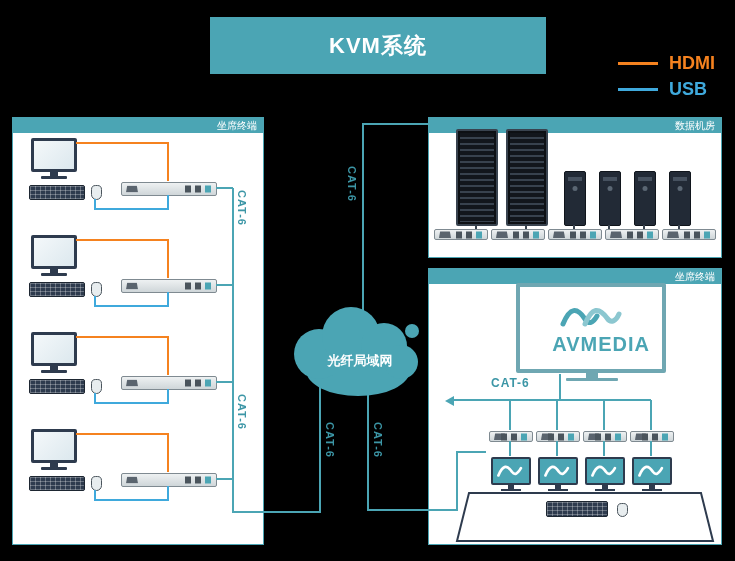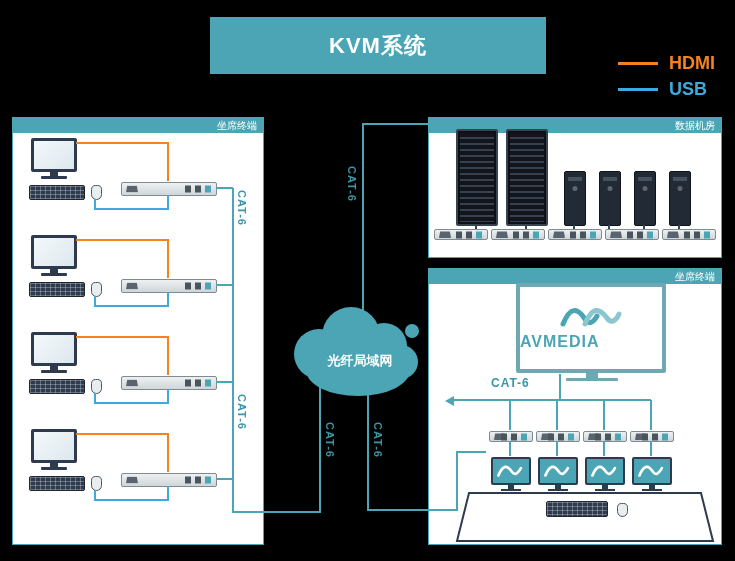--- a/index.html
+++ b/index.html
@@ -66,22 +66,22 @@
   .tower::after{content:""; position:absolute; left:50%; transform:translateX(-50%); top:14px;
     width:5px; height:5px; border-radius:50%; background:#5a6673;}
   .dc-device{height:11px; width:54px; top:111px;}
 
   
   .display{position:absolute; left:87px; top:14px; width:150px; height:90px;
     border:4px solid #6fa7b2; border-radius:2px; background:#fff;}
   .disp-neck{position:absolute; left:157px; top:104px; width:12px; height:5px; background:#6fa7b2;}
   .disp-base{position:absolute; left:137px; top:109px; width:52px; height:3px; background:#6fa7b2; border-radius:1px;}
   .logo-wave{position:absolute; left:50%; top:16px; transform:translateX(-50%); width:64px; height:26px;}
-  .logo-text{position:absolute; left:0; right:12px; top:46px; text-align:left;
-    color:var(--teal); font-weight:bold; font-size:16px; letter-spacing:1px;}
+  .logo-text{position:absolute; left:0; right:12px; top:46px; text-align:right;
+    color:var(--teal); font-weight:bold; font-size:20px; letter-spacing:1px;}
   .cat6-h{position:absolute; left:62px; top:107px; color:#3c96a6; font-size:12px; font-weight:bold; letter-spacing:1px;}
   .bus-arrow{position:absolute; left:16px; top:127px; width:0; height:0;
     border-top:5px solid transparent; border-bottom:5px solid transparent;
     border-right:9px solid var(--teal);}
   .ch-device{height:11px; width:44px; top:162px;}
   .desk-svg{position:absolute; left:22px; top:217px; width:270px; height:60px;}
   .op-monitor{position:absolute; top:188px; width:40px; height:28px;
     border:2px solid var(--dark); border-radius:2px; background:var(--teal); overflow:hidden;}
   .op-neck{position:absolute; top:216px; width:6px; height:4px; background:var(--dark);}
   .op-base{position:absolute; top:220px; width:20px; height:2px; background:var(--dark);}

